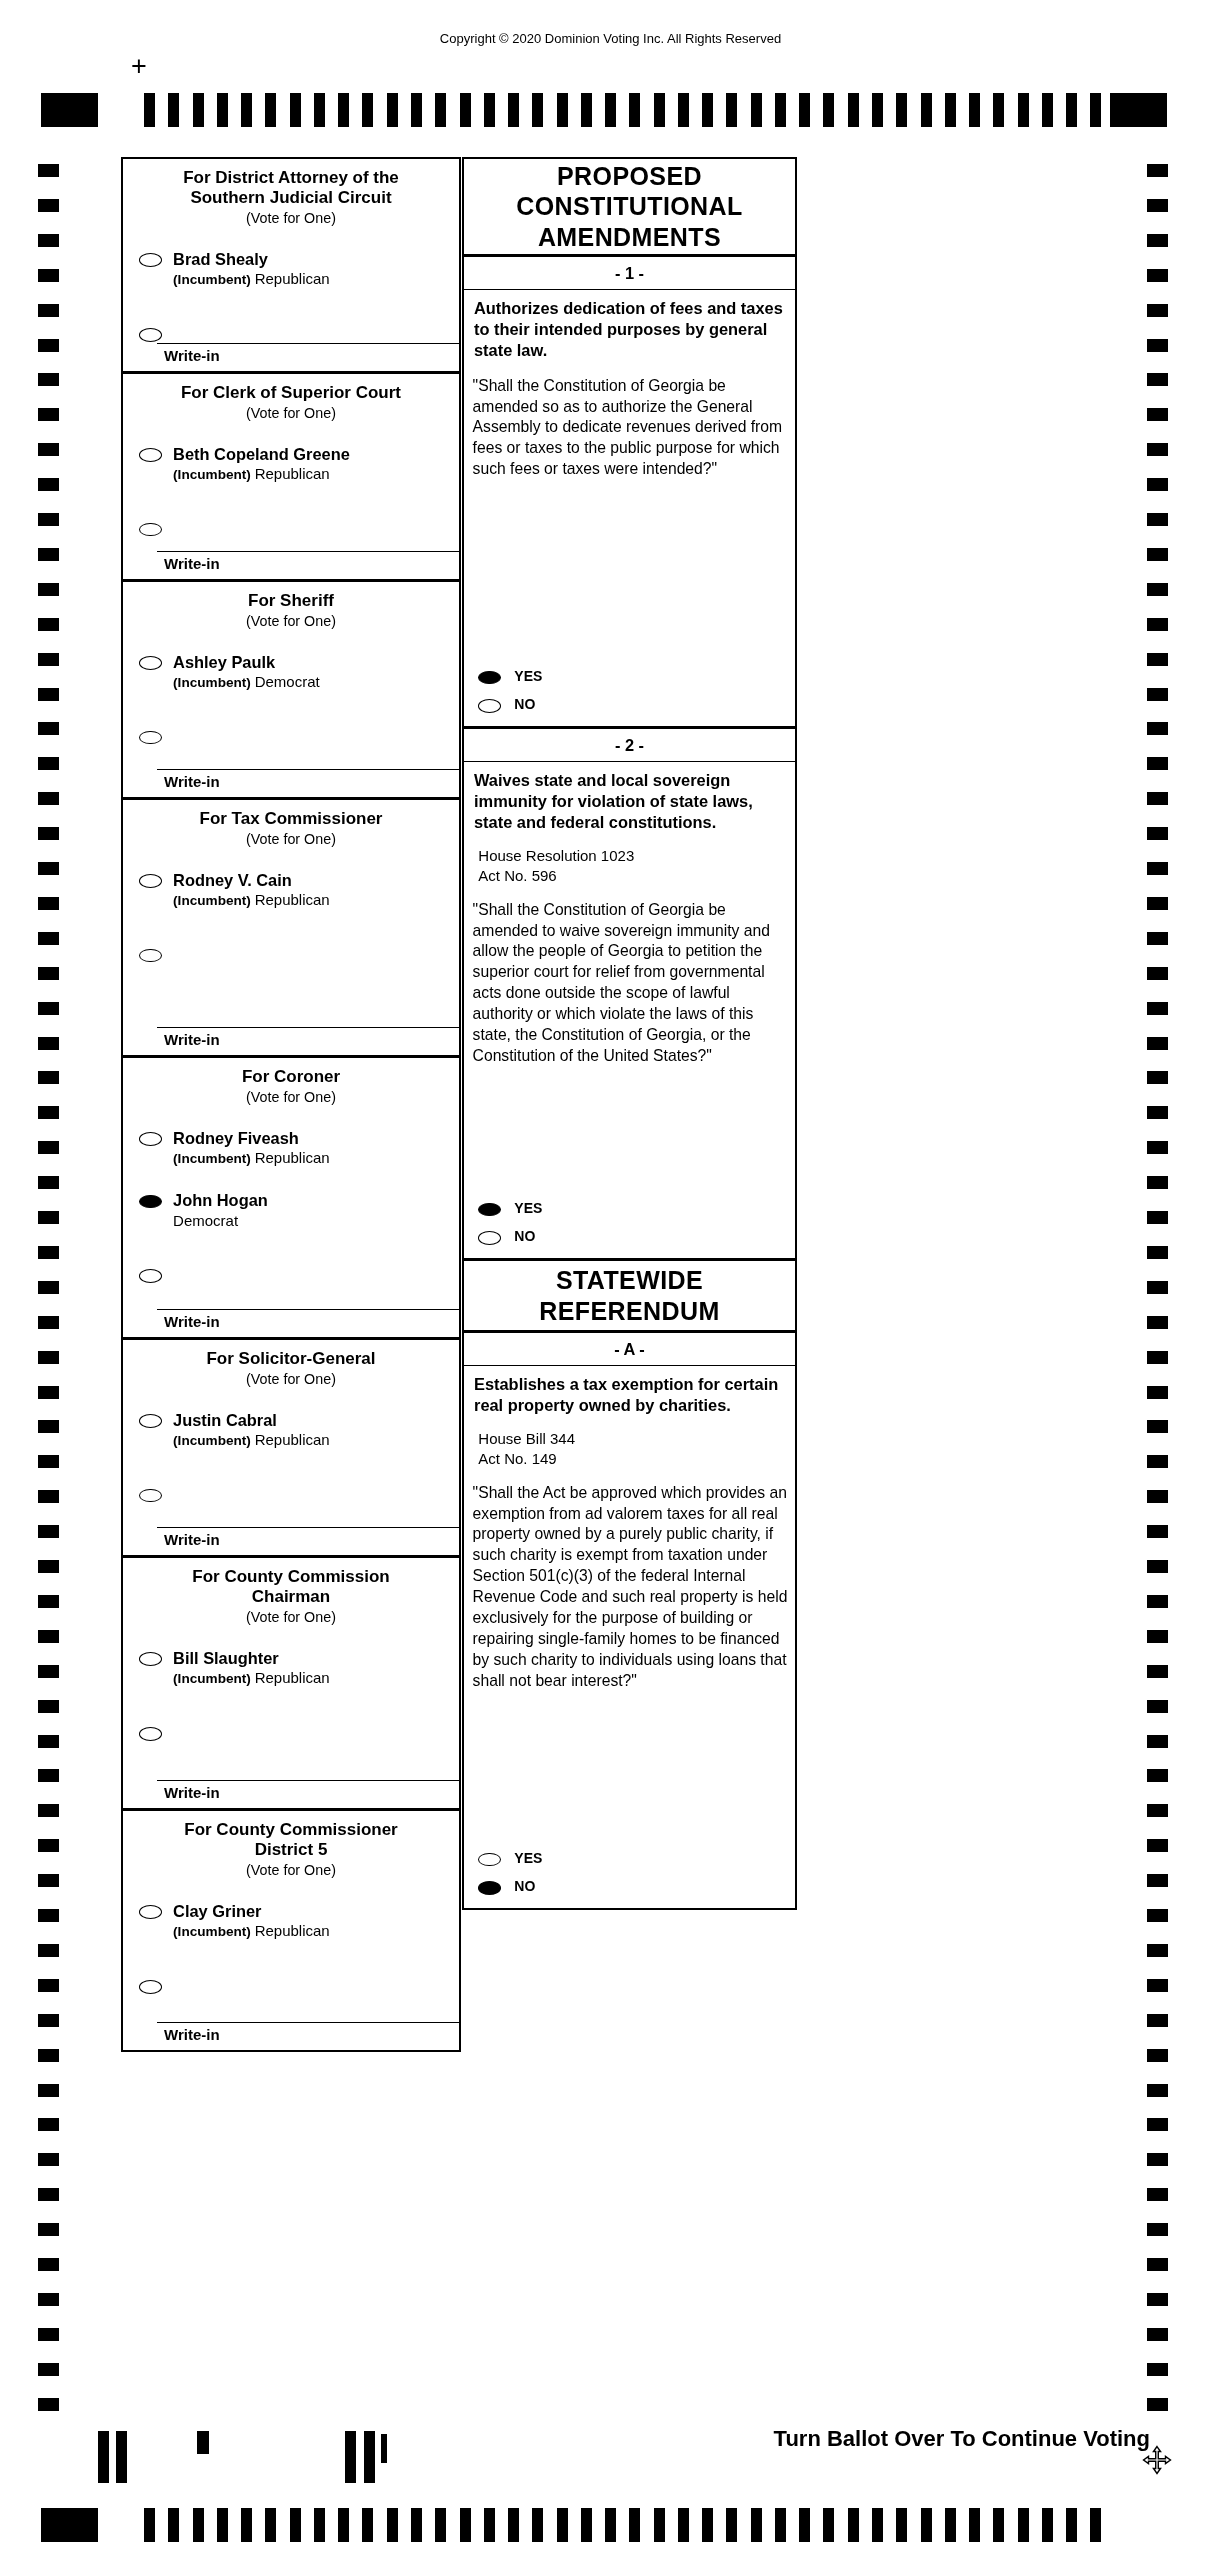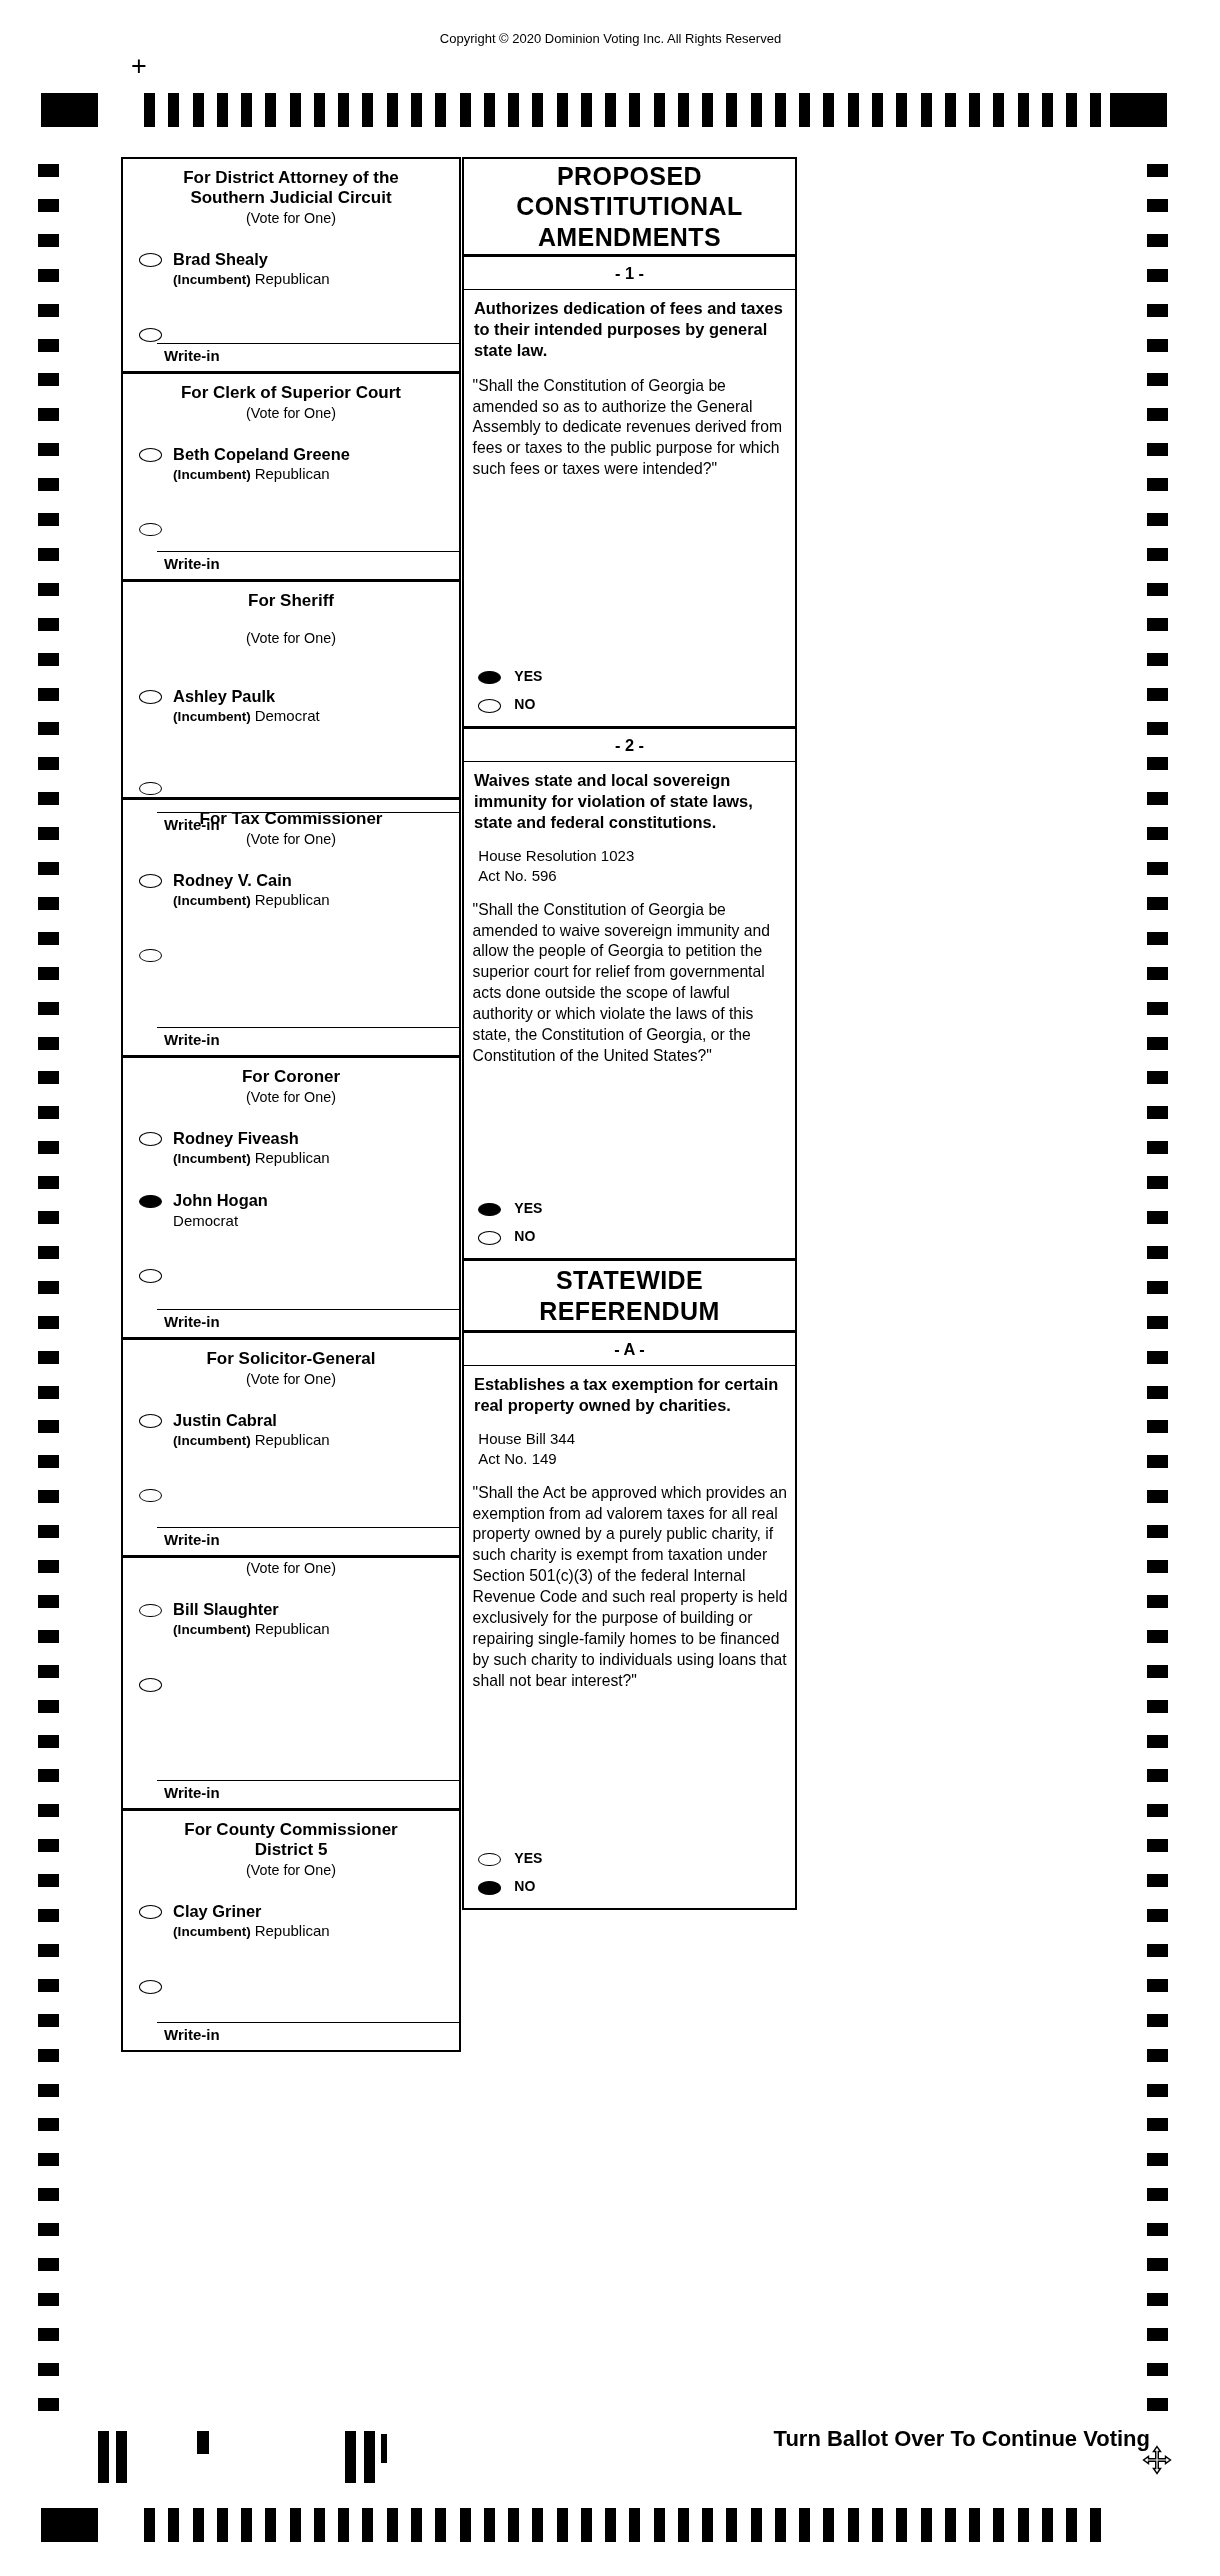--- a/index.html
+++ b/index.html
@@ -273,21 +273,21 @@
           <div class="cand-sub"><span class="inc">(Incumbent) </span><span class="party">Republican</span></div>
         </div>
       </div>
       <div class="cand-row blank-row">
         <div class="oval"></div>
       </div>
       <div class="write-in">
         <div class="write-in-label">Write-in</div>
       </div>
     </div>
-    <div class="contest" style="height: 218px; gap: 17px;">
+    <div class="contest" style="height: 218px;">
       <div class="c-title">
         <div>For Sheriff</div>
       </div>
       <div class="c-vote">(Vote for One)</div>
       <div class="cand-row">
         <div class="oval"></div>
         <div class="cand-text">
           <div class="cand-name">Ashley Paulk</div>
           <div class="cand-sub"><span class="inc">(Incumbent) </span><span class="party">Democrat</span></div>
         </div>
@@ -357,20 +357,24 @@
         </div>
       </div>
       <div class="cand-row blank-row">
         <div class="oval"></div>
       </div>
       <div class="write-in">
         <div class="write-in-label">Write-in</div>
       </div>
     </div>
     <div class="contest" style="height: 253px;">
+      <div class="c-title">
+        <div>For County Commission</div>
+        <div>Chairman</div>
+      </div>
       <div class="c-vote">(Vote for One)</div>
       <div class="cand-row">
         <div class="oval"></div>
         <div class="cand-text">
           <div class="cand-name">Bill Slaughter</div>
           <div class="cand-sub"><span class="inc">(Incumbent) </span><span class="party">Republican</span></div>
         </div>
       </div>
       <div class="cand-row blank-row">
         <div class="oval"></div>

